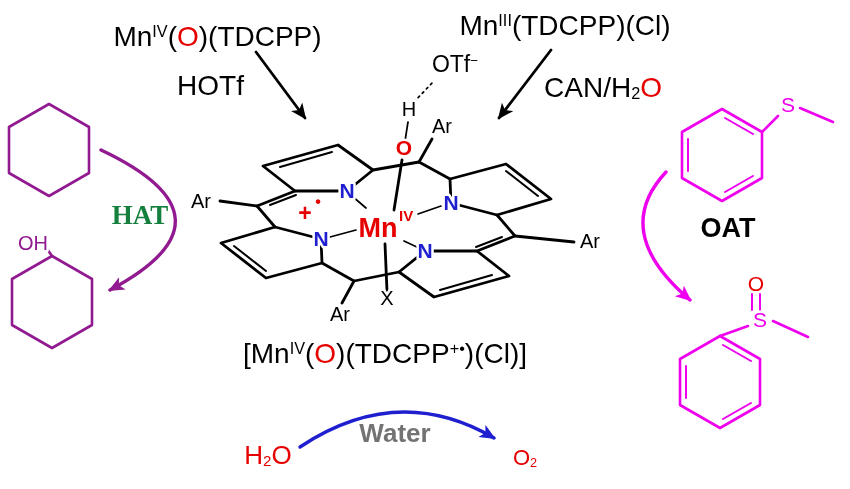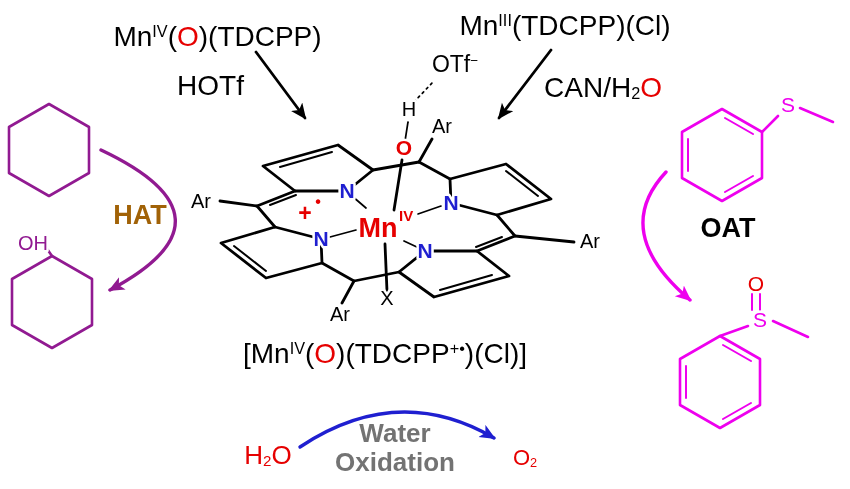--- a/index.html
+++ b/index.html
@@ -17,21 +17,21 @@
   .thin{stroke-width:2;}
   .fine{stroke-width:1.7;}
   .purple{stroke:#911a91;}
   .magenta{stroke:#ee00ee;}
   .arr{fill:none;stroke-width:3.4;stroke-linecap:round;}
   .label{position:absolute;line-height:1.12;text-align:center;font-size:28px;color:#000;white-space:nowrap;}
   .sp{font-size:0.58em;vertical-align:0.55em;}
   .sb{font-size:0.58em;vertical-align:-0.15em;}
   .red{color:#e60000;}
   .blue{color:#737373;}
-  .purple-t{color:#a16207;}
+  .purple-t{color:#15803d;font-family:Liberation Serif, serif;}
   .magenta-t{color:#000000;}
   .bold{font-weight:bold;}
 </style>
 </head>
 <body>
 
 <svg width="850" height="489" viewBox="0 0 850 489">
   <defs>
     <marker id="ah-k" markerUnits="userSpaceOnUse" markerWidth="20" markerHeight="16" refX="14" refY="7" orient="auto">
       <path d="M0 0 L16 7 L0 14 L4 7 Z" fill="#000000"></path>
@@ -131,21 +131,20 @@
 <div class="label bold purple-t" style="left:100px;top:200px;width:80px;font-size:27px;">
   <span>HAT</span>
 </div>
 
 <div class="label bold magenta-t" style="left:688px;top:213px;width:80px;font-size:27px;">
   <span>OAT</span>
 </div>
 
 <div class="label bold blue" style="left:300px;top:419px;width:190px;font-size:26px;">
   <div>Water</div>
-  <div>Oxidation</div>
 </div>
 
 <div class="label red" style="left:226px;top:441px;width:84px;font-size:26px;">
   <span>H</span><span class="sb">2</span><span>O</span>
 </div>
 
 <div class="label red" style="left:493px;top:446px;width:64px;font-size:22px;">
   <span>O</span><span class="sb">2</span>
 </div>
 

